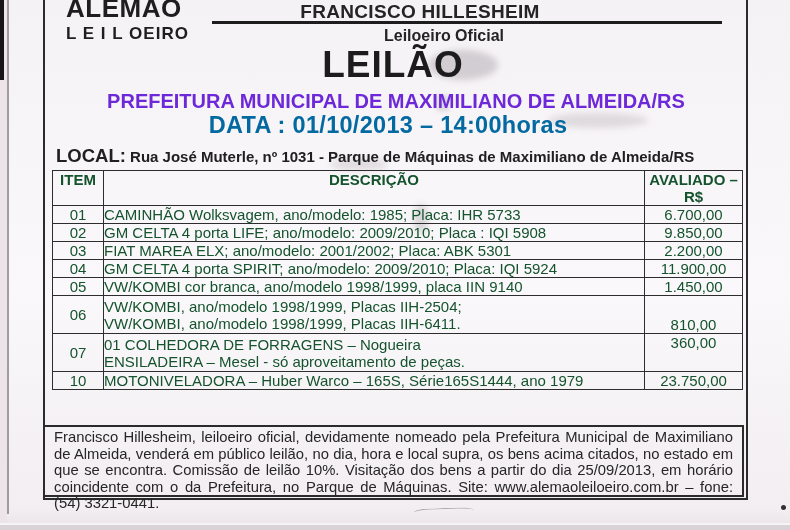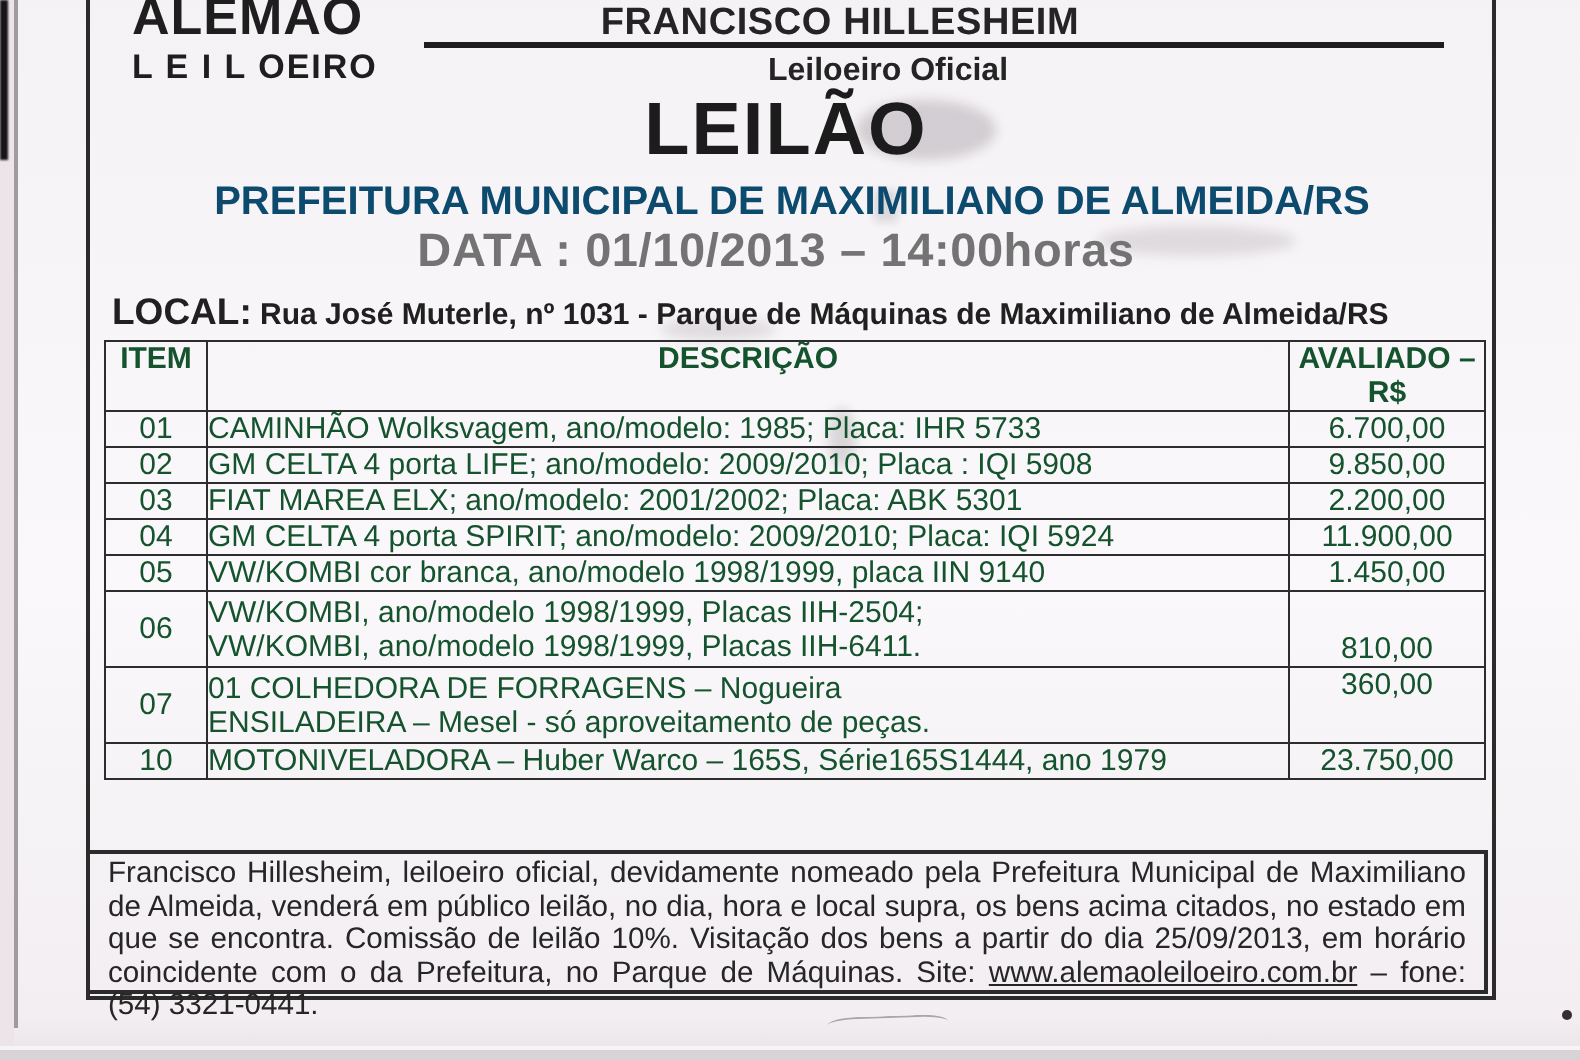--- a/index.html
+++ b/index.html
@@ -26,40 +26,40 @@
   .smudge-maxi{left:437px;top:95px;width:12px;height:16px;background:rgba(125,119,125,.22);filter:blur(2px);}
   
   .doc-frame{left:43px;top:-4px;width:701px;height:502px;border:2px solid #2b2b2b;border-top:none;background:transparent;}
   
   .brand1{left:66px;top:-7px;font-size:26px;font-weight:bold;letter-spacing:.5px;color:#1e1e1e;}
   .brand2{left:66px;top:24px;font-size:17px;font-weight:bold;letter-spacing:1px;color:#1e1e1e;}
   .auctioneer{left:170px;top:1px;width:500px;text-align:center;font-size:19px;font-weight:bold;letter-spacing:.3px;}
   .auctioneer-underline{left:212px;top:21px;width:510px;height:2.5px;background:#1d1d1d;}
   .auctioneer-title{left:194px;top:27px;width:500px;text-align:center;font-size:16px;font-weight:bold;}
   .main-title{left:43px;top:44px;width:700px;text-align:center;font-size:37px;font-weight:bold;letter-spacing:1px;color:#1c1c1c;}
-  .subtitle{left:46px;top:90px;width:700px;text-align:center;font-size:20px;font-weight:bold;color:#0c4a6e;}
-  .date-line{left:36px;top:112px;width:704px;text-align:center;font-size:23.5px;font-weight:bold;letter-spacing:.3px;color:#737373;}
+  .subtitle{left:46px;top:90px;width:700px;text-align:center;font-size:20px;font-weight:bold;color:#6d28d9;}
+  .date-line{left:36px;top:112px;width:704px;text-align:center;font-size:23.5px;font-weight:bold;letter-spacing:.3px;color:#0369a1;}
   .location-line{left:56px;top:145px;font-size:15px;font-weight:bold;white-space:nowrap;color:#202020;}
   .location-line .loc-label{font-size:18.5px;}
   
   table.auction{left:52px;top:170px;width:691px;position:absolute;border-collapse:collapse;table-layout:fixed;}
   table.auction th, table.auction td{border:1.6px solid #2d2d2d;font-size:15px;line-height:17px;padding:0;color:#14532d;}
   col.c-item{width:51px;} col.c-val{width:98px;}
   th{font-weight:bold;vertical-align:top;padding-top:1px;}
   th.h-val div{text-align:center;}
   td.item-cell{text-align:center;vertical-align:middle;}
   td.desc-cell{padding-left:7px;vertical-align:middle;}
   td.value-cell{text-align:center;padding-right:6px;vertical-align:middle;}
   tr.r1{height:18px;} tr.r2{height:38px;} tr.rh{height:34px;}
   td.va-top{vertical-align:top;padding-top:1px;margin-top:48px;}
   td.va-bottom{vertical-align:bottom;padding-bottom:1px;}
   
   .footer-box{left:43px;top:425px;width:701px;height:72px;border:2px solid #2b2b2b;box-sizing:border-box;}
   .footer-text{padding:2px 9px 0 9px;font-size:14.8px;line-height:16.6px;text-align:justify;color:#262626;}
-  .footer-text .site{text-decoration:underline;}
+  .footer-text .site{}
 </style>
 </head>
 <body>
 
 <div class="abs edge-tint"></div>
 <div class="abs edge-line"></div>
 <div class="abs edge-black"></div>
 <div class="abs edge-bottom"></div>
 <div class="abs scan-dot"></div>
 <div class="abs scan-squiggle"></div>

